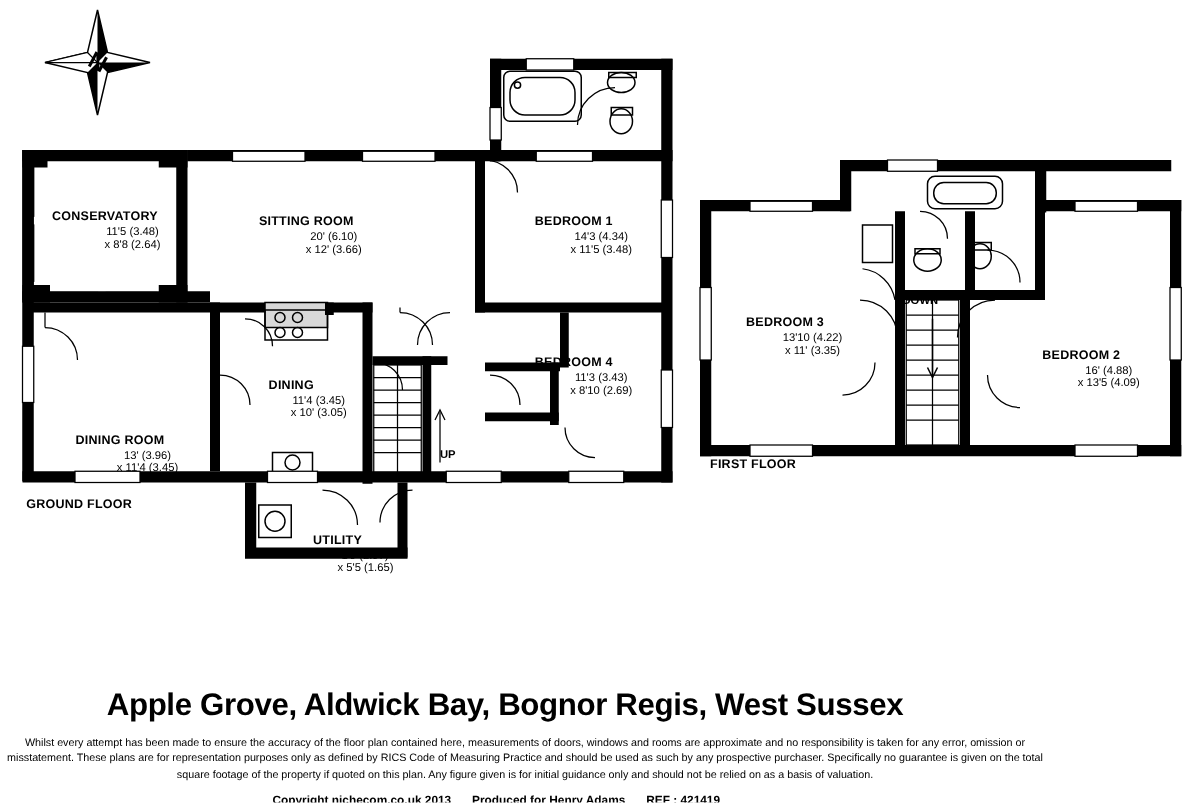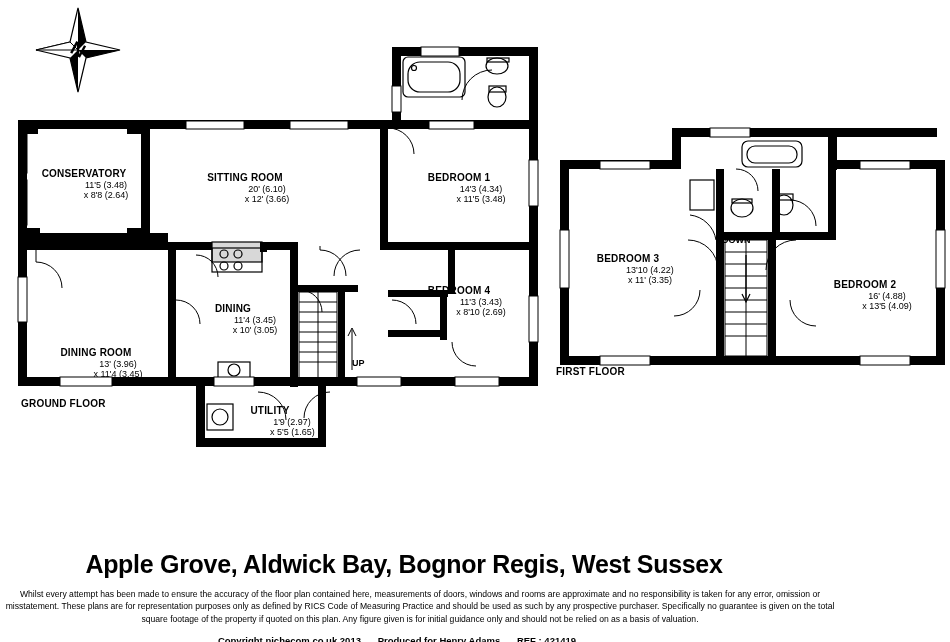--- a/index.html
+++ b/index.html
@@ -322,40 +322,40 @@
   <div class="room-dim">11'4 (3.45)</div>
   <div class="room-dim">x 10' (3.05)</div>
 </div>
 
 <div class="room-label" style="left:400px; top:285px; width:118px;">
   <div class="room-name">BEDROOM 4</div>
   <div class="room-dim">11'3 (3.43)</div>
   <div class="room-dim">x 8'10 (2.69)</div>
 </div>
 
-<div class="room-label" style="left:226px; top:405px; width:88px;">
+<div class="room-label" style="left:226px; top:427px; width:88px;">
   <div class="room-name">UTILITY</div>
   <div class="room-dim">1'9 (2.97)</div>
   <div class="room-dim">x 5'5 (1.65)</div>
 </div>
 
 <div class="room-label" style="left:572px; top:253px; width:112px;">
   <div class="room-name">BEDROOM 3</div>
   <div class="room-dim">13'10 (4.22)</div>
   <div class="room-dim">x 11' (3.35)</div>
 </div>
 
 <div class="room-label" style="left:806px; top:263px; width:118px;margin-top:16px;">
   <div class="room-name">BEDROOM 2</div>
   <div class="room-dim">16' (4.88)</div>
   <div class="room-dim">x 13'5 (4.09)</div>
 </div>
 
 <div class="floor-label" style="left:21px; top:398px;">GROUND FLOOR</div>
-<div class="floor-label" style="left:556px; top:366px;">FIRST FLOOR</div>
+<div class="floor-label" style="left:568px; top:366px;">FIRST FLOOR</div>
 
 <div class="marker" style="left:352px; top:358px;">UP</div>
 <div class="marker" style="left:722px; top:235px;">DOWN</div>
 
 <div class="title-block">
   <div class="title">Apple Grove, Aldwick Bay, Bognor Regis, West Sussex</div>
   <div class="disclaimer">Whilst every attempt has been made to ensure the accuracy of the floor plan contained here, measurements of doors, windows and rooms are approximate and no responsibility is taken for any error, omission or misstatement. These plans are for representation purposes only as defined by RICS Code of Measuring Practice and should be used as such by any prospective purchaser. Specifically no guarantee is given on the total square footage of the property if quoted on this plan. Any figure given is for initial guidance only and should not be relied on as a basis of valuation.</div>
   <div class="copyright">
     <span>Copyright nichecom.co.uk 2013</span>
     <span>Produced for Henry Adams</span>

